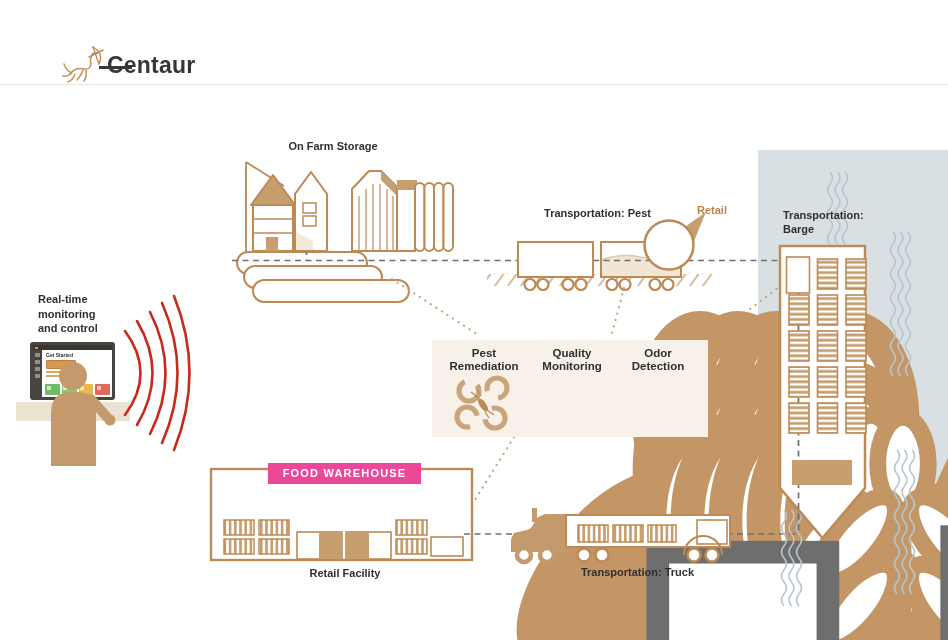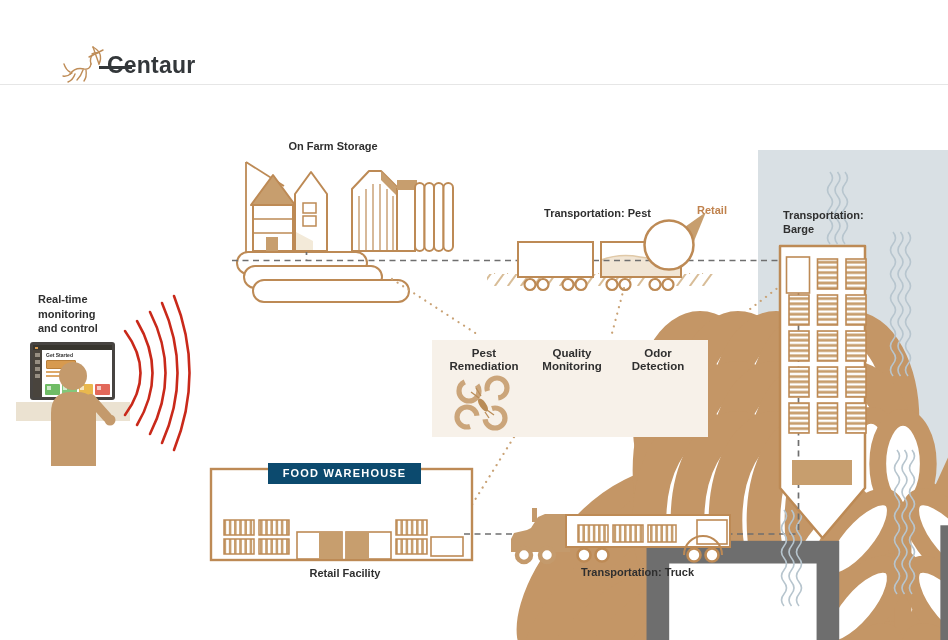--- a/index.html
+++ b/index.html
@@ -10,21 +10,21 @@
   .logo-text{position:absolute;left:107px;top:16px;font-size:23px;font-weight:700;color:#33373a;letter-spacing:.2px;}
   .logo-bar{position:absolute;left:99px;top:30px;width:33px;height:2.6px;background:#33373a;}
   
   .water{position:absolute;left:758px;top:114px;width:190px;height:471px;background:#d9e0e4;}
   
   .desk{position:absolute;left:16px;top:366px;width:114px;height:19px;background:#ebe2d1;}
   
   .lbl{position:absolute;font-size:11px;font-weight:600;color:#2f2f2f;line-height:13.5px;}
   .ctr{text-align:center;}
   .lbl-sensor{color:#c0824d;}
-  .banner{position:absolute;left:268px;top:427px;width:153px;height:21px;background:#0c4a6e;
+  .banner{position:absolute;left:268px;top:427px;width:153px;height:21px;background:#ec4899;
           color:#fff;font-size:11px;font-weight:700;letter-spacing:1.2px;text-align:center;line-height:21px;}
   .svc-title{position:absolute;top:311px;width:112px;text-align:center;font-size:11.5px;font-weight:600;color:#2f2f2f;line-height:13px;}
   .svc-title span{display:block;}
   
   .monitor{position:absolute;left:30px;top:306px;width:85px;height:58px;background:#474441;border-radius:3px;padding:3px;box-sizing:border-box;}
   .screen{position:relative;width:100%;height:100%;background:#fff;overflow:hidden;}
   .scr-top{position:absolute;left:0;top:0;right:0;height:5px;background:#38362f;}
   .scr-top i{position:absolute;left:2px;top:1.5px;width:2.5px;height:2.5px;background:#d79a4f;}
   .scr-side{position:absolute;left:0;top:5px;bottom:0;width:9px;background:#49443d;}
   .scr-side i{display:block;width:5px;height:4px;background:#978f83;margin:3px auto 0;}

